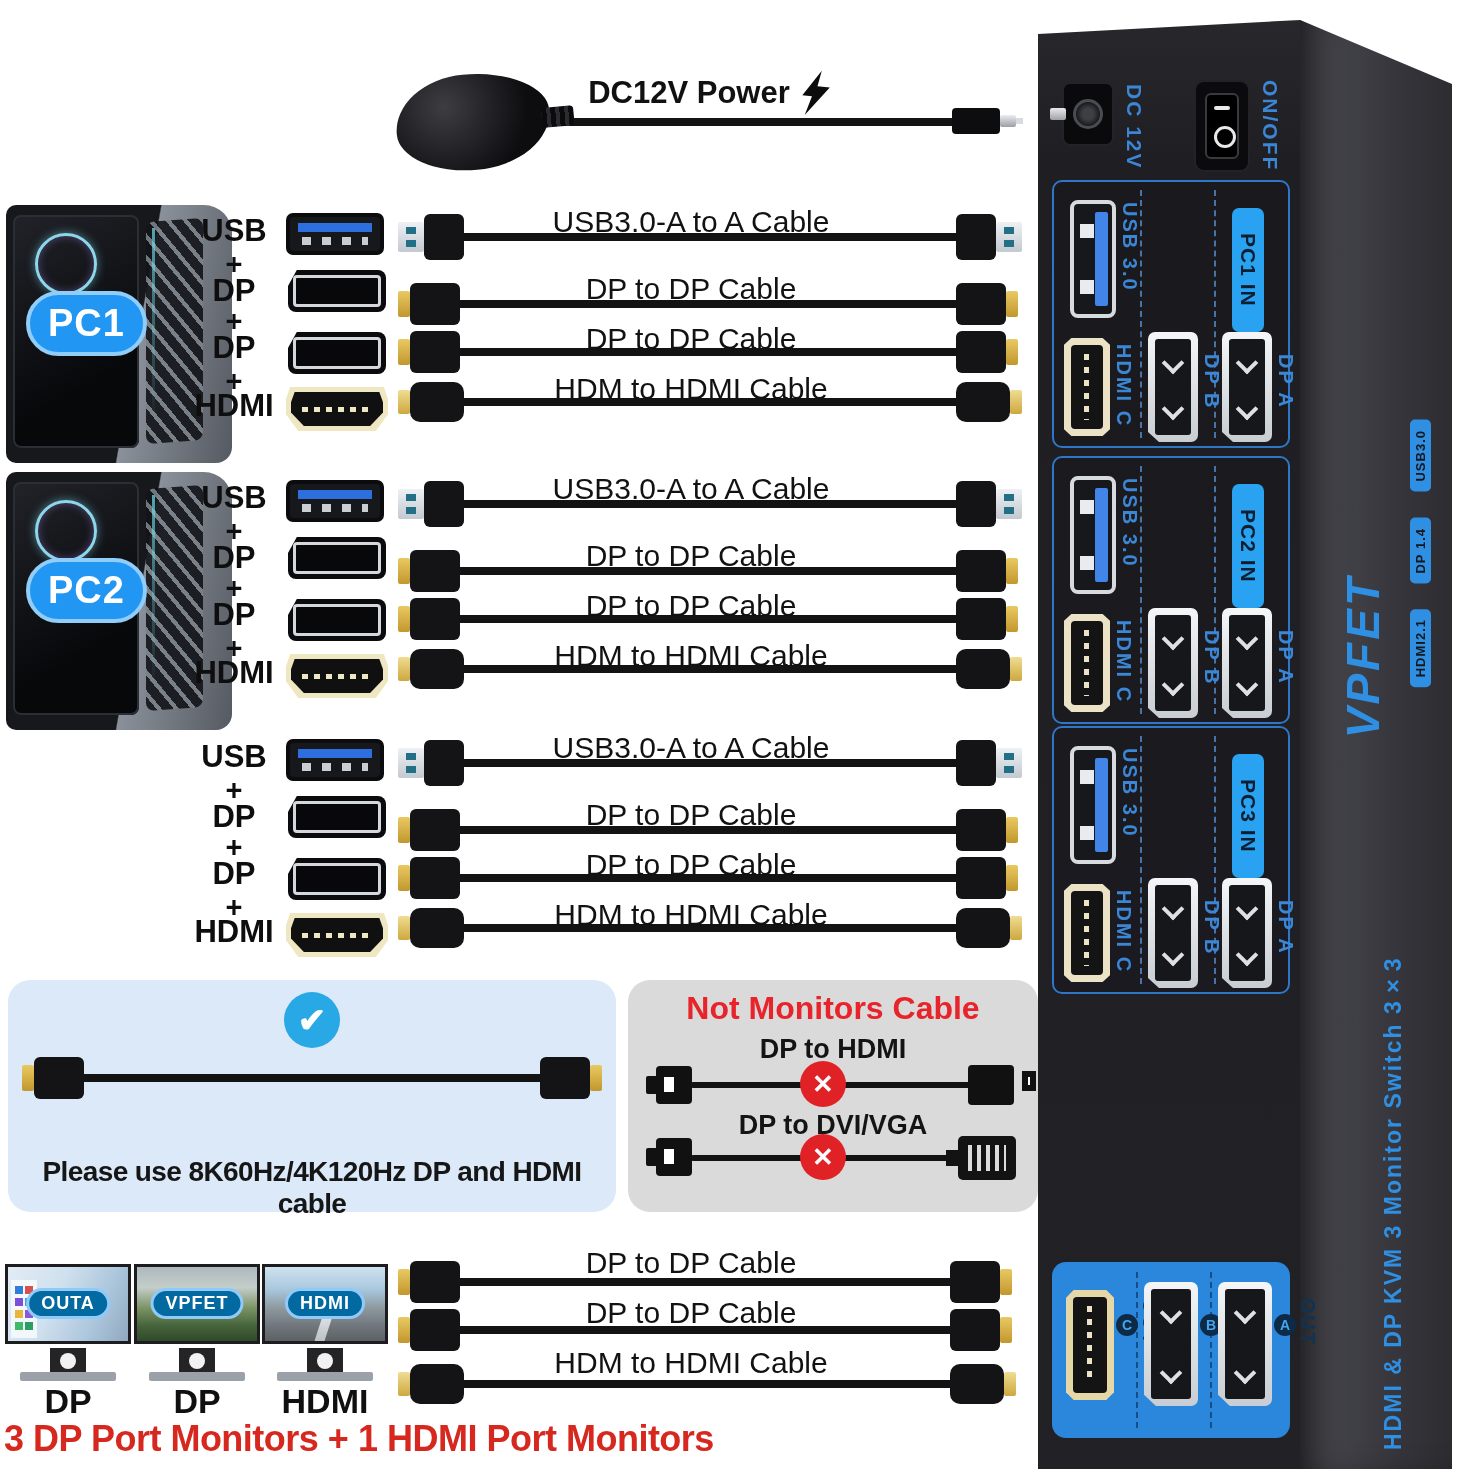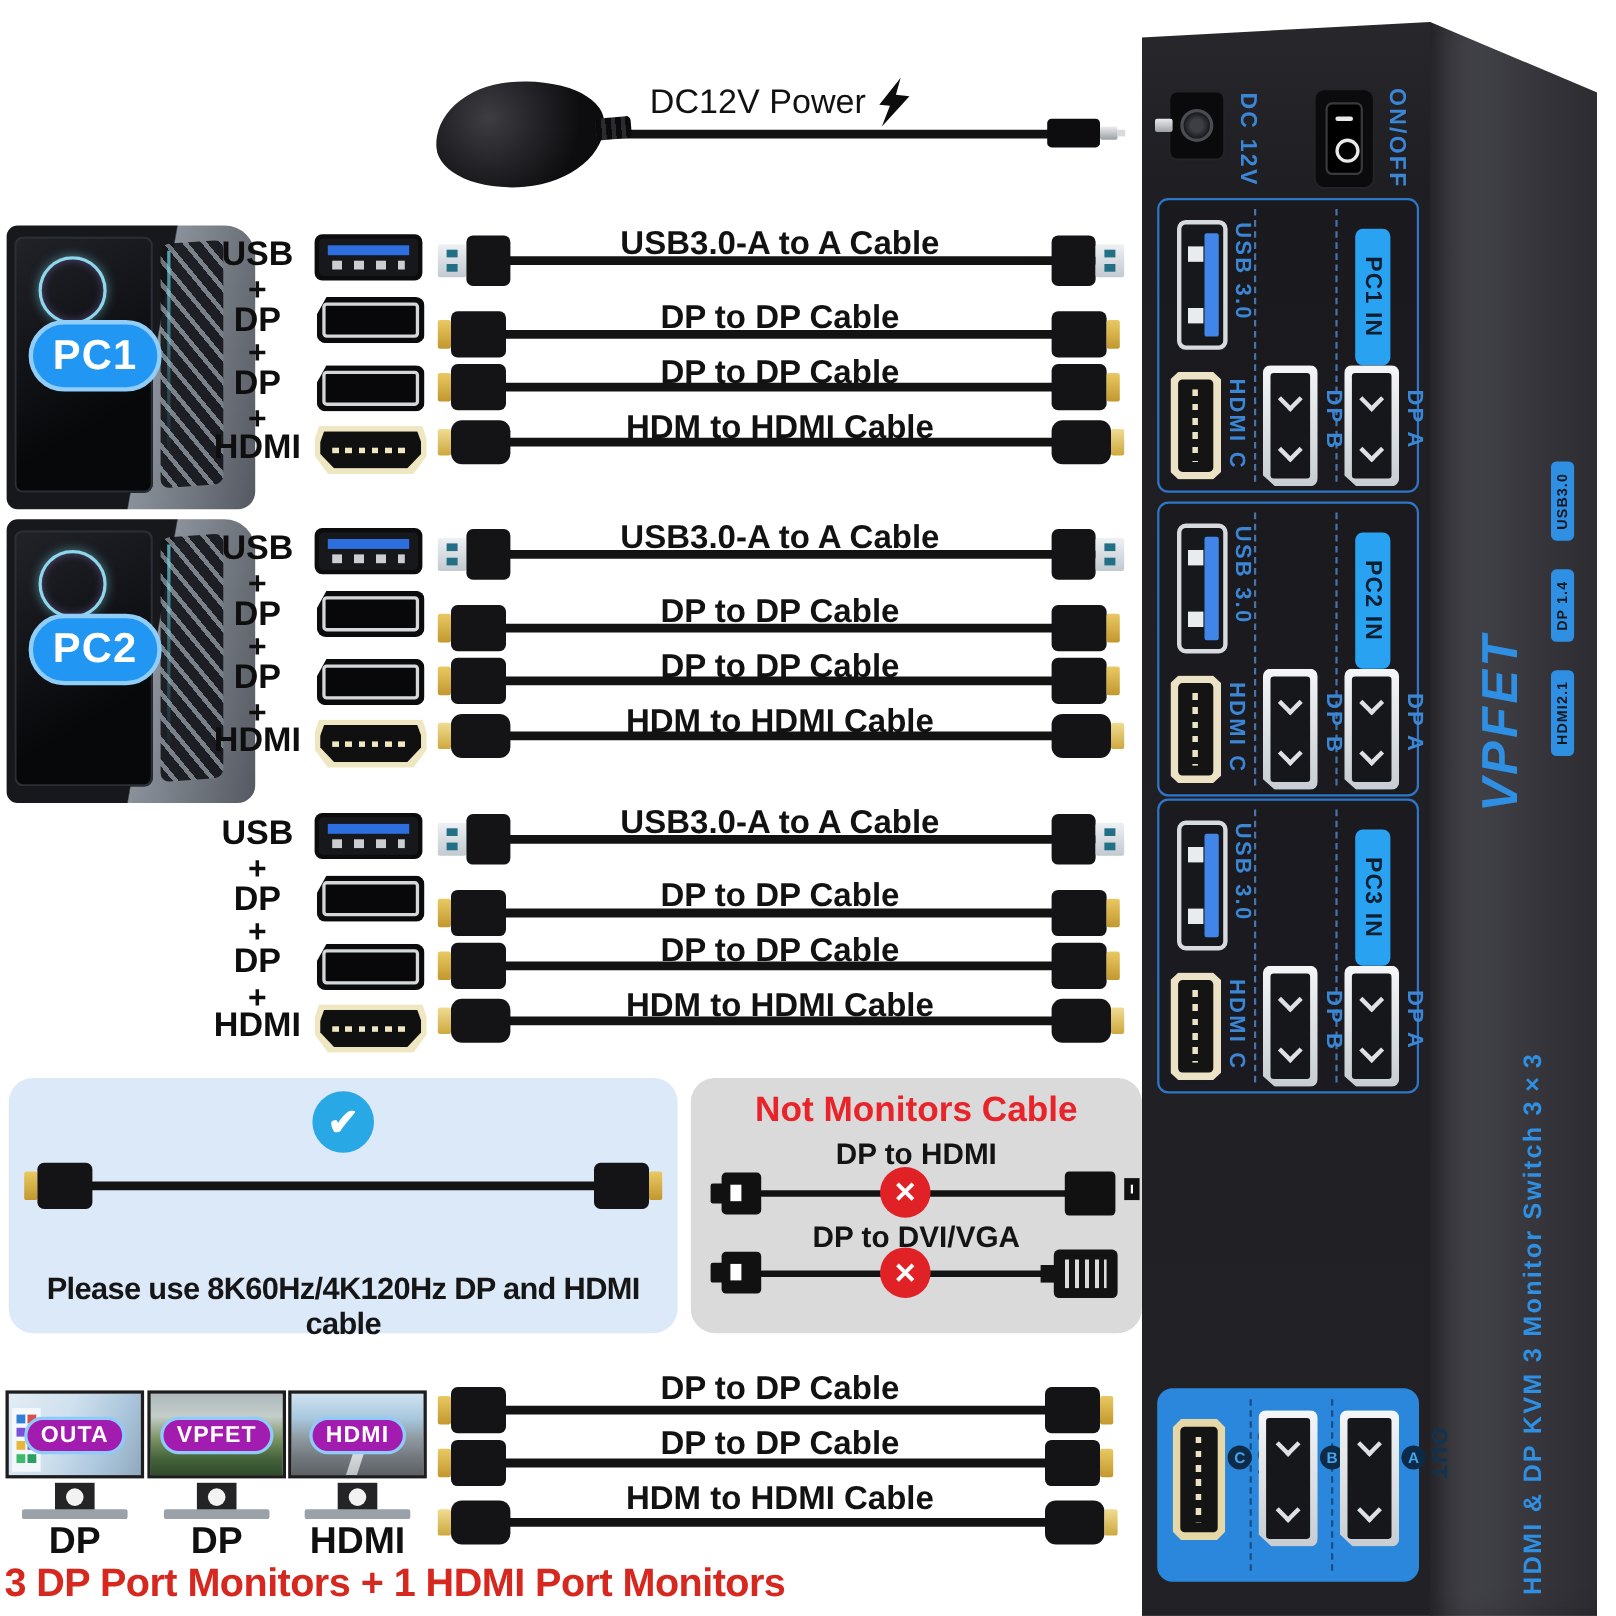--- a/index.html
+++ b/index.html
@@ -2,38 +2,38 @@
 <html><head>
 <meta charset="utf-8">
 <style>
   html,body{margin:0;padding:0;background:#fff}
   #canvas{position:relative;width:1469px;height:1469px;background:#fff;overflow:hidden;
           font-family:"Liberation Sans", sans-serif;}
   #canvas *{box-sizing:border-box}
   i,u,b{font-style:normal;text-decoration:none}
 
   
-  .clabel{position:absolute;left:462px;width:494px;text-align:center;font-size:30px;
-          font-weight:bold;color:#121212;z-index:2;white-space:nowrap}
+  .clabel{position:absolute;left:444px;width:494px;text-align:center;font-size:30px;
+          font-weight:normal;color:#121212;z-index:2;white-space:nowrap}
   .cline{position:absolute;height:8px;background:#131313;border-radius:4px;z-index:1}
   .conn{position:absolute;display:flex;align-items:center;z-index:3}
   .conn.right{flex-direction:row-reverse}
   .conn .cbody{background:#141416;border-radius:6px;display:block}
   .conn.usb .metal{width:26px;height:30px;background:linear-gradient(180deg,#eef1f4,#c2c9d0);
       display:flex;flex-direction:column;justify-content:space-evenly;align-items:center;border-radius:2px}
   .conn.usb .metal b{width:10px;height:7px;background:#237086;display:block}
   .conn.usb .cbody{width:40px;height:46px}
   .conn.dp .tip{width:12px;height:26px;background:linear-gradient(180deg,#e9c963,#c2972e);border-radius:2px;display:block}
   .conn.dp .cbody{width:50px;height:42px}
   .conn.hdmi .tip{width:12px;height:24px;background:linear-gradient(180deg,#f0dc92,#cda83e);border-radius:2px;display:block}
   .conn.hdmi .cbody{width:54px;height:40px;border-radius:10px}
 
   
   .pwr-label{position:absolute;left:462px;width:494px;top:70px;display:flex;align-items:center;
-             justify-content:center;gap:10px;font-size:31px;font-weight:normal;color:#111;z-index:2}
+             justify-content:center;gap:10px;font-size:31px;font-weight:bold;color:#111;z-index:2}
   .bolt{width:30px;height:46px;transform:rotate(6deg)}
   .psu{position:absolute;left:396px;top:74px;width:154px;height:96px;
        background:radial-gradient(circle at 32% 32%,#3d3d42,#0d0d10 68%);
        border-radius:46% 54% 50% 50%/56% 44% 56% 44%;transform:rotate(-5deg);z-index:2}
   .psu .rib{position:absolute;right:-24px;top:40px;width:32px;height:20px;border-radius:4px;
        background:repeating-linear-gradient(90deg,#0b0b0d 0 5px,#2c2c30 5px 9px)}
   .pplug{position:absolute;display:flex;align-items:center;z-index:3}
   .pplug .pbody{width:48px;height:26px;background:#0d0d10;border-radius:4px}
   .pplug .ptip{width:16px;height:12px;background:linear-gradient(180deg,#ececee,#9b9fa5);border-radius:2px}
   .pplug .ppin{width:7px;height:6px;background:#d8dadd}
@@ -169,22 +169,22 @@
   .monitor{position:absolute;top:1264px;width:126px;height:152px}
   .screen{position:absolute;left:0;right:0;top:0;height:80px;border:3px solid #1d1d1f}
   .s1{background:linear-gradient(115deg,#e2ecf4 0%,#cfe0ee 40%,#a9c4da 75%,#90a8bd 100%)}
   .tiles{position:absolute;left:3px;top:13px;bottom:3px;width:26px;background:rgba(250,252,254,.78)}
   .tiles::after{content:"";position:absolute;left:4px;top:6px;width:8px;height:8px;background:#2f7fd6;
       box-shadow:0 12px 0 #7b4fd8,0 24px 0 #e8b63a,0 36px 0 #3fba6a,10px 0 0 #d84f4f,10px 12px 0 #35a3e8,10px 24px 0 #8a56d8,10px 36px 0 #2c9e64}
   .s2{background:linear-gradient(180deg,#aeb9bd 0%,#c3cdc9 28%,#7c9465 55%,#44633a 80%,#2f4a2a 100%)}
   .s3{background:linear-gradient(180deg,#cfe2ef 0%,#a8c8de 30%,#8e9aa0 55%,#70767b 80%,#5d6166 100%)}
   .s3::after{content:"";position:absolute;left:46%;bottom:0;width:10px;height:46%;opacity:.85;
       background:linear-gradient(#fff,#cbd2d6);transform:skewX(-18deg)}
-  .out-badge{position:absolute;left:50%;top:24px;transform:translateX(-50%);background:#a21caf;
-      border:3px solid #8fcaf8;border-radius:22px;color:#fff;font-size:21px;font-weight:bold;
+  .out-badge{position:absolute;left:50%;top:24px;transform:translateX(-50%);background:#0369a1;
+      border:3px solid #8fcaf8;border-radius:22px;color:#fff;font-size:18px;font-weight:bold;
       padding:2px 12px;letter-spacing:1px;z-index:2;white-space:nowrap}
   .neck{position:absolute;left:50%;top:84px;width:36px;height:26px;margin-left:-18px;background:#242427}
   .neck::after{content:"";position:absolute;left:50%;top:50%;width:16px;height:16px;margin:-8px 0 0 -8px;
       border-radius:50%;background:#f2f2f2}
   .mbase{position:absolute;left:50%;top:108px;width:96px;height:9px;margin-left:-48px;background:#9aa1a8;border-radius:2px}
   .mport{position:absolute;left:0;right:0;top:118px;text-align:center;font-size:34px;font-weight:bold;color:#101010}
   .bnote{position:absolute;left:4px;top:1418px;font-size:36px;font-weight:bold;color:#d6281e;letter-spacing:-0.5px}
 </style>
 </head>
 <body>

